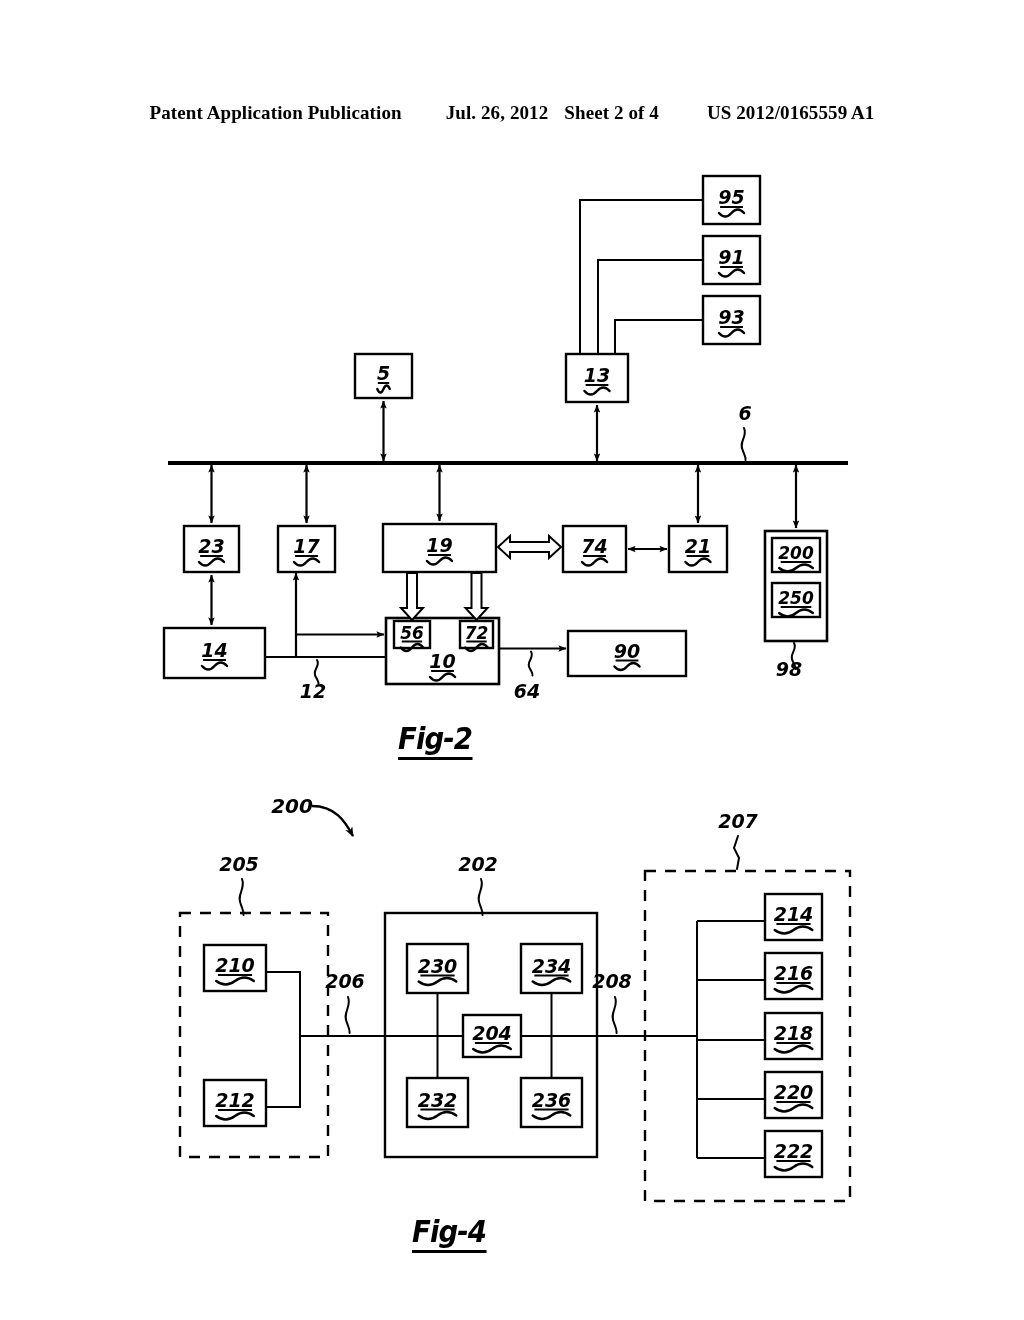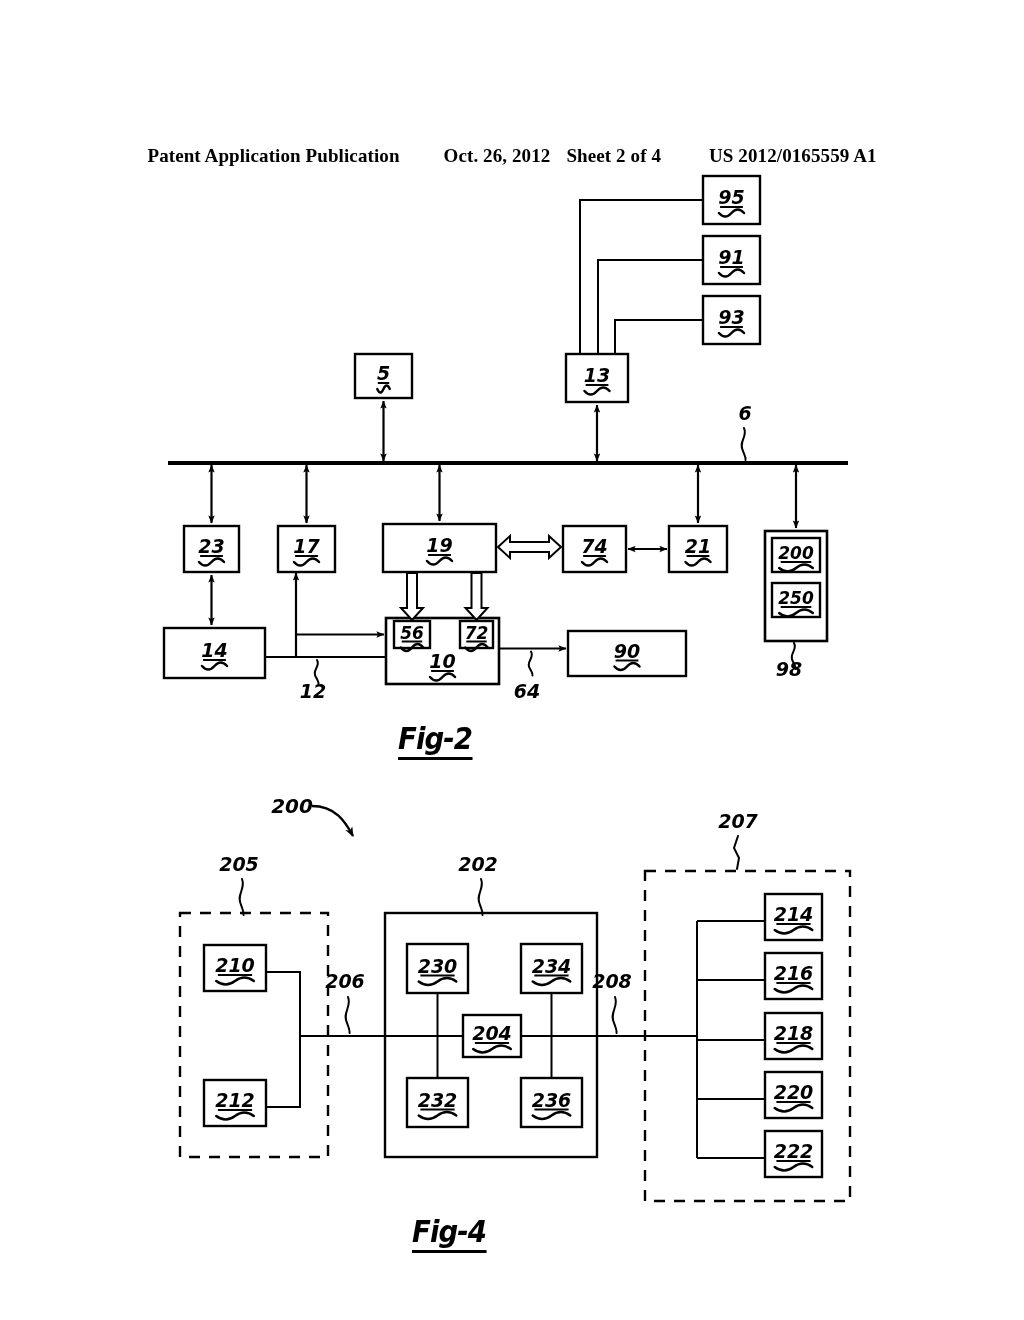--- a/index.html
+++ b/index.html
@@ -31,21 +31,21 @@
     justify-content: center;
     align-items: baseline;
     font-family: "Liberation Serif", serif;
     font-weight: bold;
     font-size: 19px;
     letter-spacing: 0.1px;
     white-space: nowrap;
   }
   #pub-header .h-title { }
   #pub-header .h-date { margin-left: 44px; }
-  #pub-header .h-sheet { margin-left: 16px; margin-top: 43px; }
+  #pub-header .h-sheet { margin-left: 16px; }
   #pub-header .h-num { margin-left: 48px; }
 
   
   .fig-svg {
     position: absolute;
     left: 0;
     top: 0;
   }
   
   .fig-caption {
@@ -64,21 +64,21 @@
   #fig2-caption { left: 398px; top: 705px; }
   #fig4-caption { left: 412px; top: 1198px; }
 </style>
 </head>
 <body>
 
 <div id="page">
 
   <div id="pub-header">
     <span class="h-title">Patent Application Publication</span>
-    <span class="h-date">Oct. 26, 2012</span>
+    <span class="h-date">Jul. 26, 2012</span>
     <span class="h-sheet">Sheet 2 of 4</span>
     <span class="h-num">US 2012/0165559 A1</span>
   </div>
 
   <svg class="fig-svg" id="figure-canvas" width="1024" height="1320" viewBox="0 0 1024 1320">
     <defs>
       <marker id="arrowSolid" markerWidth="9" markerHeight="9" refX="7.6" refY="3.2" orient="auto" markerUnits="userSpaceOnUse">
         <path d="M0,0 L8,3.2 L0,6.4 L1.6,3.2 Z" fill="#000"></path>
       </marker>
       <marker id="arrowSolidStart" markerWidth="9" markerHeight="9" refX="0.4" refY="3.2" orient="auto" markerUnits="userSpaceOnUse">

